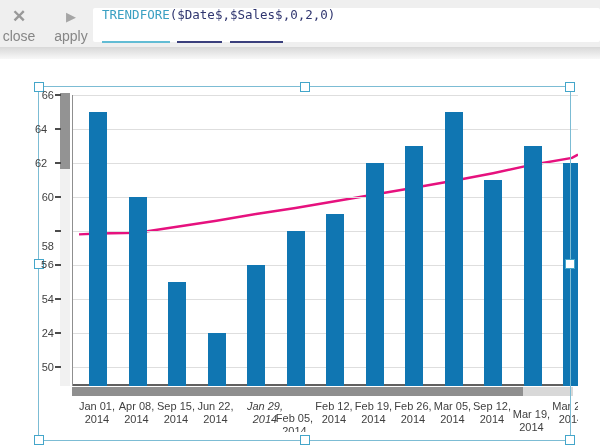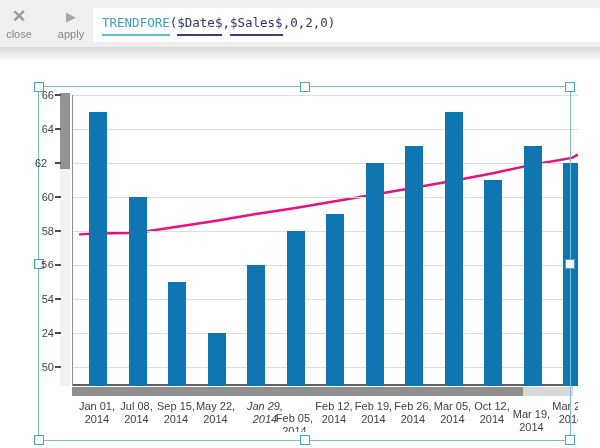--- a/index.html
+++ b/index.html
@@ -9,25 +9,25 @@
 
   
   #toolbar{position:absolute;left:0;top:0;width:600px;height:47px;background:#efefef;}
   .tool-btn{position:absolute;top:7px;display:flex;flex-direction:column;align-items:center;
             cursor:pointer;user-select:none;}
   #close-btn{left:3px;width:32px;}
   #apply-btn{left:53px;width:36px;}
   .tool-icon{height:20px;line-height:20px;}
   .icon-x{color:#999;font-size:17px;font-weight:bold;}
   .icon-play{color:#a5a5a5;font-size:13px;}
-  .tool-label{font-size:11px;color:#868686;margin-top:1px;}
+  .tool-label{font-size:14px;color:#868686;margin-top:1px;}
   #formula-field{position:absolute;left:93px;top:8px;width:507px;height:34px;background:#fff;
                  border-radius:2px;display:flex;align-items:center;padding-left:9px;box-sizing:border-box;
                  font-family:"DejaVu Sans Mono",monospace;font-size:12.5px;white-space:pre;}
-  .tk{display:inline-block;padding-bottom:4px;}
+  .tk{display:inline-block;padding-bottom:19px;}
   .tk-fn{color:#3aa0c2;border-bottom:2px solid #62bcd4;}
   .tk-arg{color:#2f356f;border-bottom:2px solid #3a3f7c;}
   .tk-plain{color:#2f356f;border-bottom:2px solid transparent;}
   #strip{position:absolute;left:0;top:47px;width:600px;height:12px;
          background:linear-gradient(#d8d8d8,#f8f8f8);}
 
   
   #canvas{position:absolute;left:0;top:59px;width:600px;height:389px;background:#fff;}
   
 
@@ -125,29 +125,29 @@
     <div id="hscroll">
       <div id="hthumb"></div>
     </div>
 
     <div id="xaxis">
         <div class="xlab" style="left: 7px; top: 0px;">
           <div>Jan 01,</div>
           <div>2014</div>
         </div>
         <div class="xlab" style="left: 46.5px; top: 0px;">
-          <div>Jul 08,</div>
+          <div>Apr 08,</div>
           <div>2014</div>
         </div>
         <div class="xlab" style="left: 86px; top: 0px;">
           <div>Sep 15,</div>
           <div>2014</div>
         </div>
         <div class="xlab" style="left: 125.5px; top: 0px;">
-          <div>May 22,</div>
+          <div>Jun 22,</div>
           <div>2014</div>
         </div>
         <div class="xlab" style="left: 175px; top: 0px; font-style: italic;">
           <div>Jan 29,</div>
           <div>2014</div>
         </div>
         <div class="xlab" style="left: 204.5px; top: 0px; margin-top: 12px;">
           <div>Feb 05,</div>
           <div>2014</div>
         </div>
@@ -161,21 +161,21 @@
         </div>
         <div class="xlab" style="left: 323px; top: 0px;">
           <div>Feb 26,</div>
           <div>2014</div>
         </div>
         <div class="xlab" style="left: 362.5px; top: 0px;">
           <div>Mar 05,</div>
           <div>2014</div>
         </div>
         <div class="xlab" style="left: 402px; top: 0px;">
-          <div>Oct 12,</div>
+          <div>Sep 12,</div>
           <div>2014</div>
         </div>
         <div class="xlab" style="left: 441.5px; top: 8px;">
           <div>Mar 19,</div>
           <div>2014</div>
         </div>
         <div class="xlab" style="left: 481px; top: 0px;">
           <div>Mar 26,</div>
           <div>2014</div>
         </div>
@@ -187,27 +187,27 @@
       <div class="handle h-tr"></div>
       <div class="handle h-ml"></div>
       <div class="handle h-mr"></div>
       <div class="handle h-bl"></div>
       <div class="handle h-bm"></div>
       <div class="handle h-br"></div>
     </div>
 
   <div class="ylab" style="left: 28px; top: 29px;">66</div>
       <div class="ytick" style="left: 55px; top: 35px;"></div>
-      <div class="ylab" style="left: 28px; top: 63px;">64</div>
+      <div class="ylab" style="left: 28px; top: 63px; text-align: center;">64</div>
       <div class="ytick" style="left: 55px; top: 69px;"></div>
       <div class="ylab" style="left: 28px; top: 97px; text-align: center;">62</div>
       <div class="ytick" style="left: 55px; top: 103px;"></div>
       <div class="ylab" style="left: 28px; top: 131px;">60</div>
       <div class="ytick" style="left: 55px; top: 137px;"></div>
-      <div class="ylab" style="left: 28px; top: 165px;">58</div>
+      <div class="ylab" style="left: 28px; top: 180px;">58</div>
       <div class="ytick" style="left: 55px; top: 171px;"></div>
       <div class="ylab" style="left: 28px; top: 199px; font-family: Liberation Mono, monospace;">56</div>
       <div class="ytick" style="left: 55px; top: 205px;"></div>
       <div class="ylab" style="left: 28px; top: 233px;">54</div>
       <div class="ytick" style="left: 55px; top: 239px;"></div>
       <div class="ylab" style="left: 28px; top: 267px;">24</div>
       <div class="ytick" style="left: 55px; top: 273px;"></div>
       <div class="ylab" style="left: 28px; top: 301px;">50</div>
       <div class="ytick" style="left: 55px; top: 307px;"></div>
     </div>

